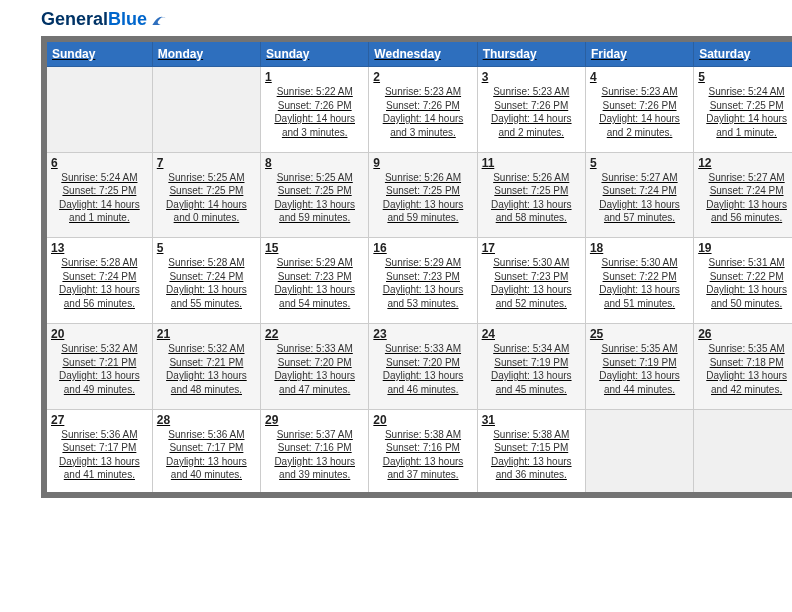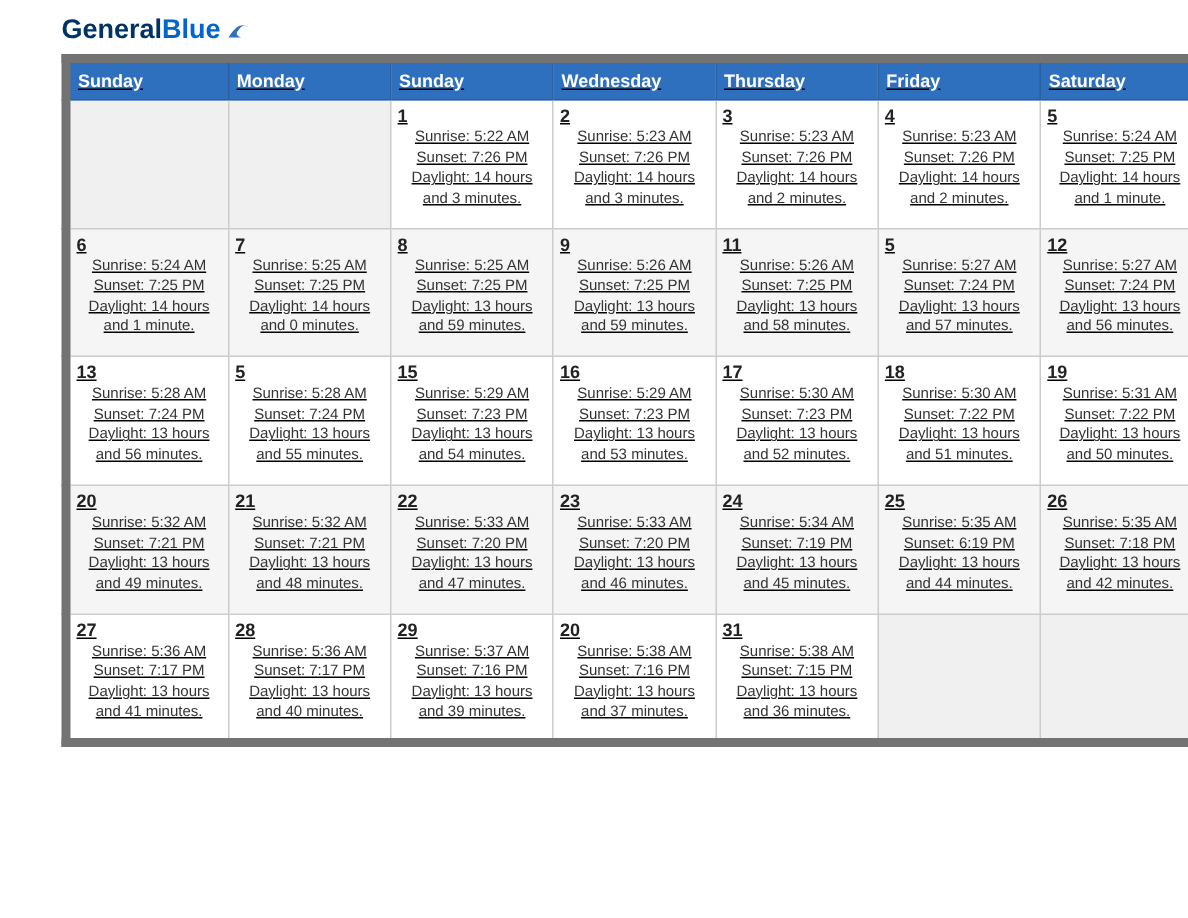--- a/index.html
+++ b/index.html
@@ -309,21 +309,21 @@
           <td>
             <span class="day-num">24</span>
             <div class="day-info">Sunrise: 5:34 AM
 Sunset: 7:19 PM
 Daylight: 13 hours
 and 45 minutes.</div>
           </td>
           <td>
             <span class="day-num">25</span>
             <div class="day-info">Sunrise: 5:35 AM
-Sunset: 6:19 PM
+Sunset: 7:19 PM
 Daylight: 13 hours
 and 44 minutes.</div>
           </td>
           <td>
             <span class="day-num">26</span>
             <div class="day-info">Sunrise: 5:35 AM
 Sunset: 7:18 PM
 Daylight: 13 hours
 and 42 minutes.</div>
           </td>

